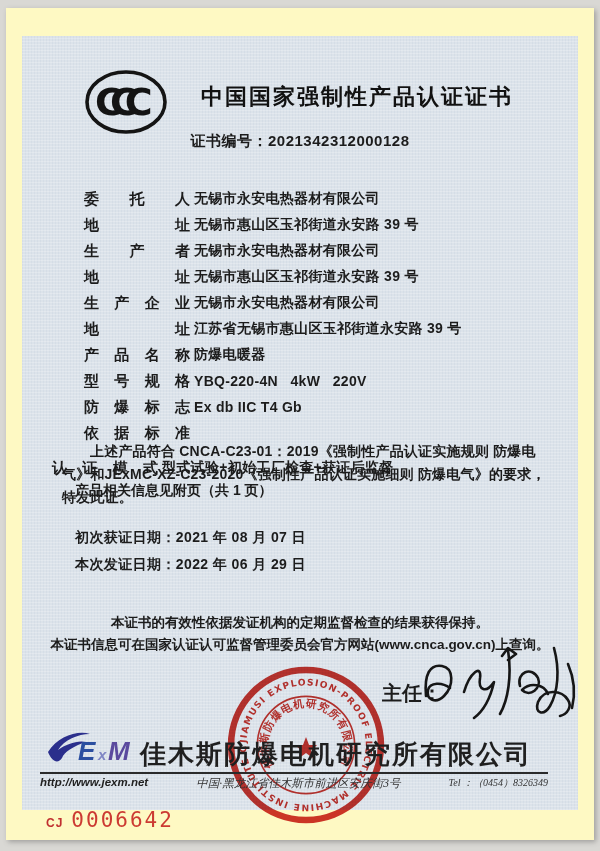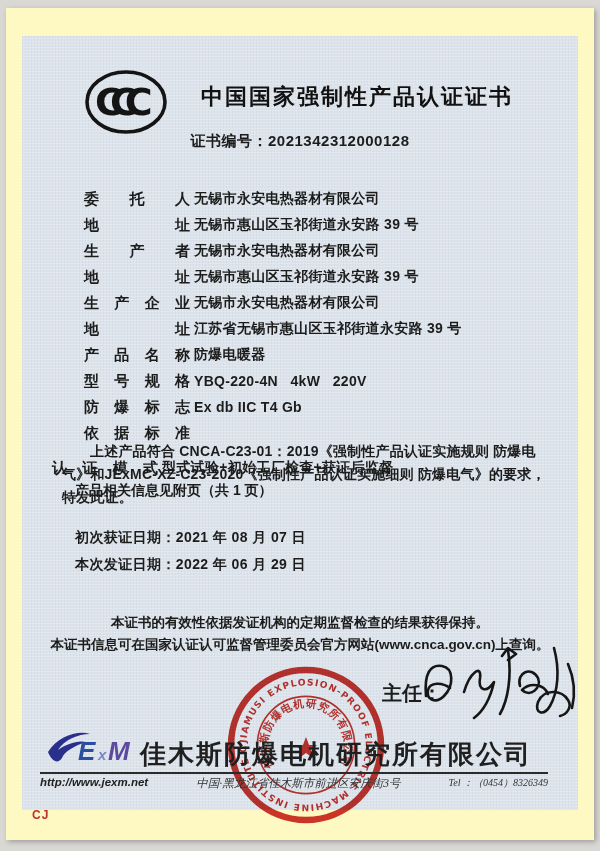--- a/index.html
+++ b/index.html
@@ -69,21 +69,21 @@
   .footer-rule { position:absolute; left:18px; top:736px; width:508px; height:2px; background:#2b2b2b; }
   .footer-row {
     position:absolute; left:18px; top:740px; width:508px;
     display:flex; justify-content:space-between; align-items:flex-start;font-style:italic;
   }
   .footer-website { font-size:11.5px; font-weight:bold; color:#222; }
   .footer-address { font-size:11.5px; font-family:"Liberation Serif", serif; color:#333; }
   .footer-tel { font-size:10px; font-family:"Liberation Serif", serif; color:#333; }
   
   .serial { position:absolute; left:26px; top:800px; display:flex; align-items:baseline; gap:8px; }
-  .serial-prefix { font-size:12px; font-weight:bold; color:#c03030; letter-spacing:1px; }
+  .serial-prefix { font-size:12px; font-weight:bold; color:#c03030; letter-spacing:1px;margin-left:14px; }
   .serial-number { font-size:21px; color:#cc3a32; font-family:"DejaVu Sans Mono", monospace; letter-spacing:2px; }
 </style>
 </head>
 <body>
 
 <div class="page">
   <div class="cert">
 
     <svg class="ccc-logo" viewBox="0 0 84 68">
       <ellipse cx="42" cy="34" rx="39" ry="30" fill="none" stroke="#141414" stroke-width="3.6"></ellipse>
@@ -186,14 +186,15 @@
     <div class="footer-rule"></div>
     <div class="footer-row">
       <span class="footer-website">http://www.jexm.net</span>
       <span class="footer-address">中国·黑龙江省佳木斯市前进区安庆街3号</span>
       <span class="footer-tel">Tel ：（0454）8326349</span>
     </div>
   </div>
 
   <div class="serial">
     <span class="serial-prefix">CJ</span>
+    <span class="serial-number">0006642</span>
   </div>
 </div>
 
 </body></html>

